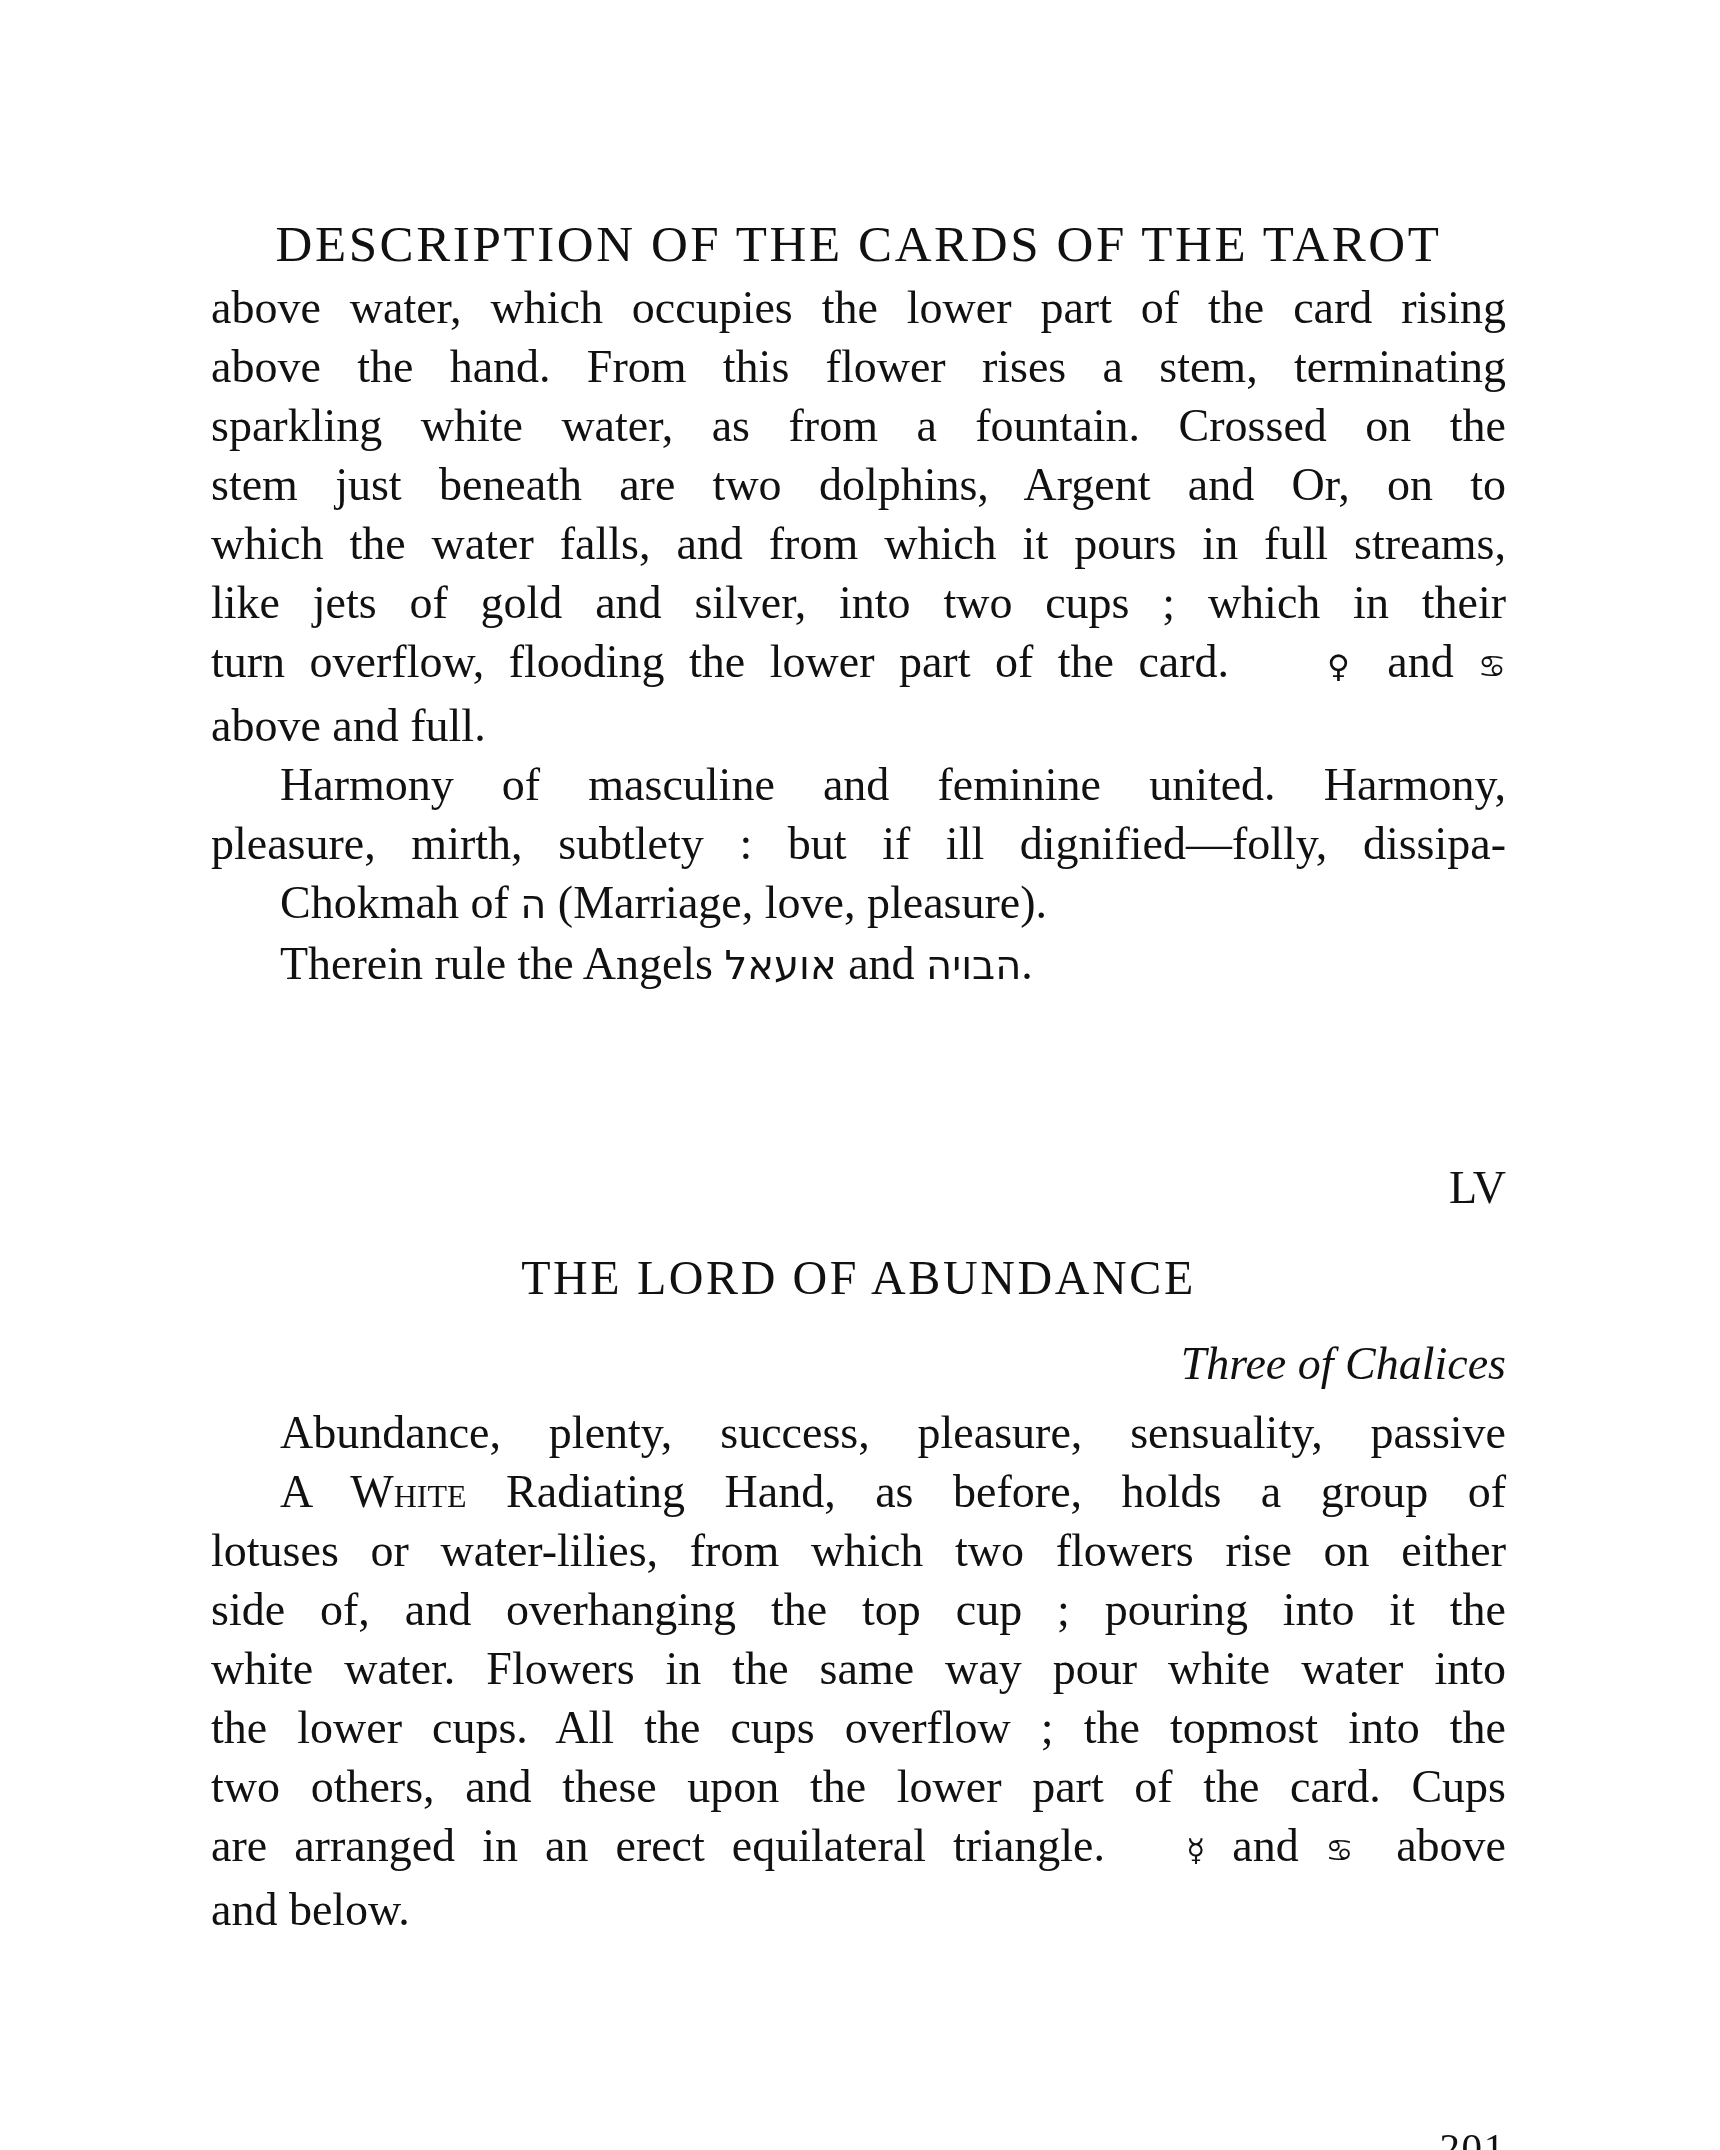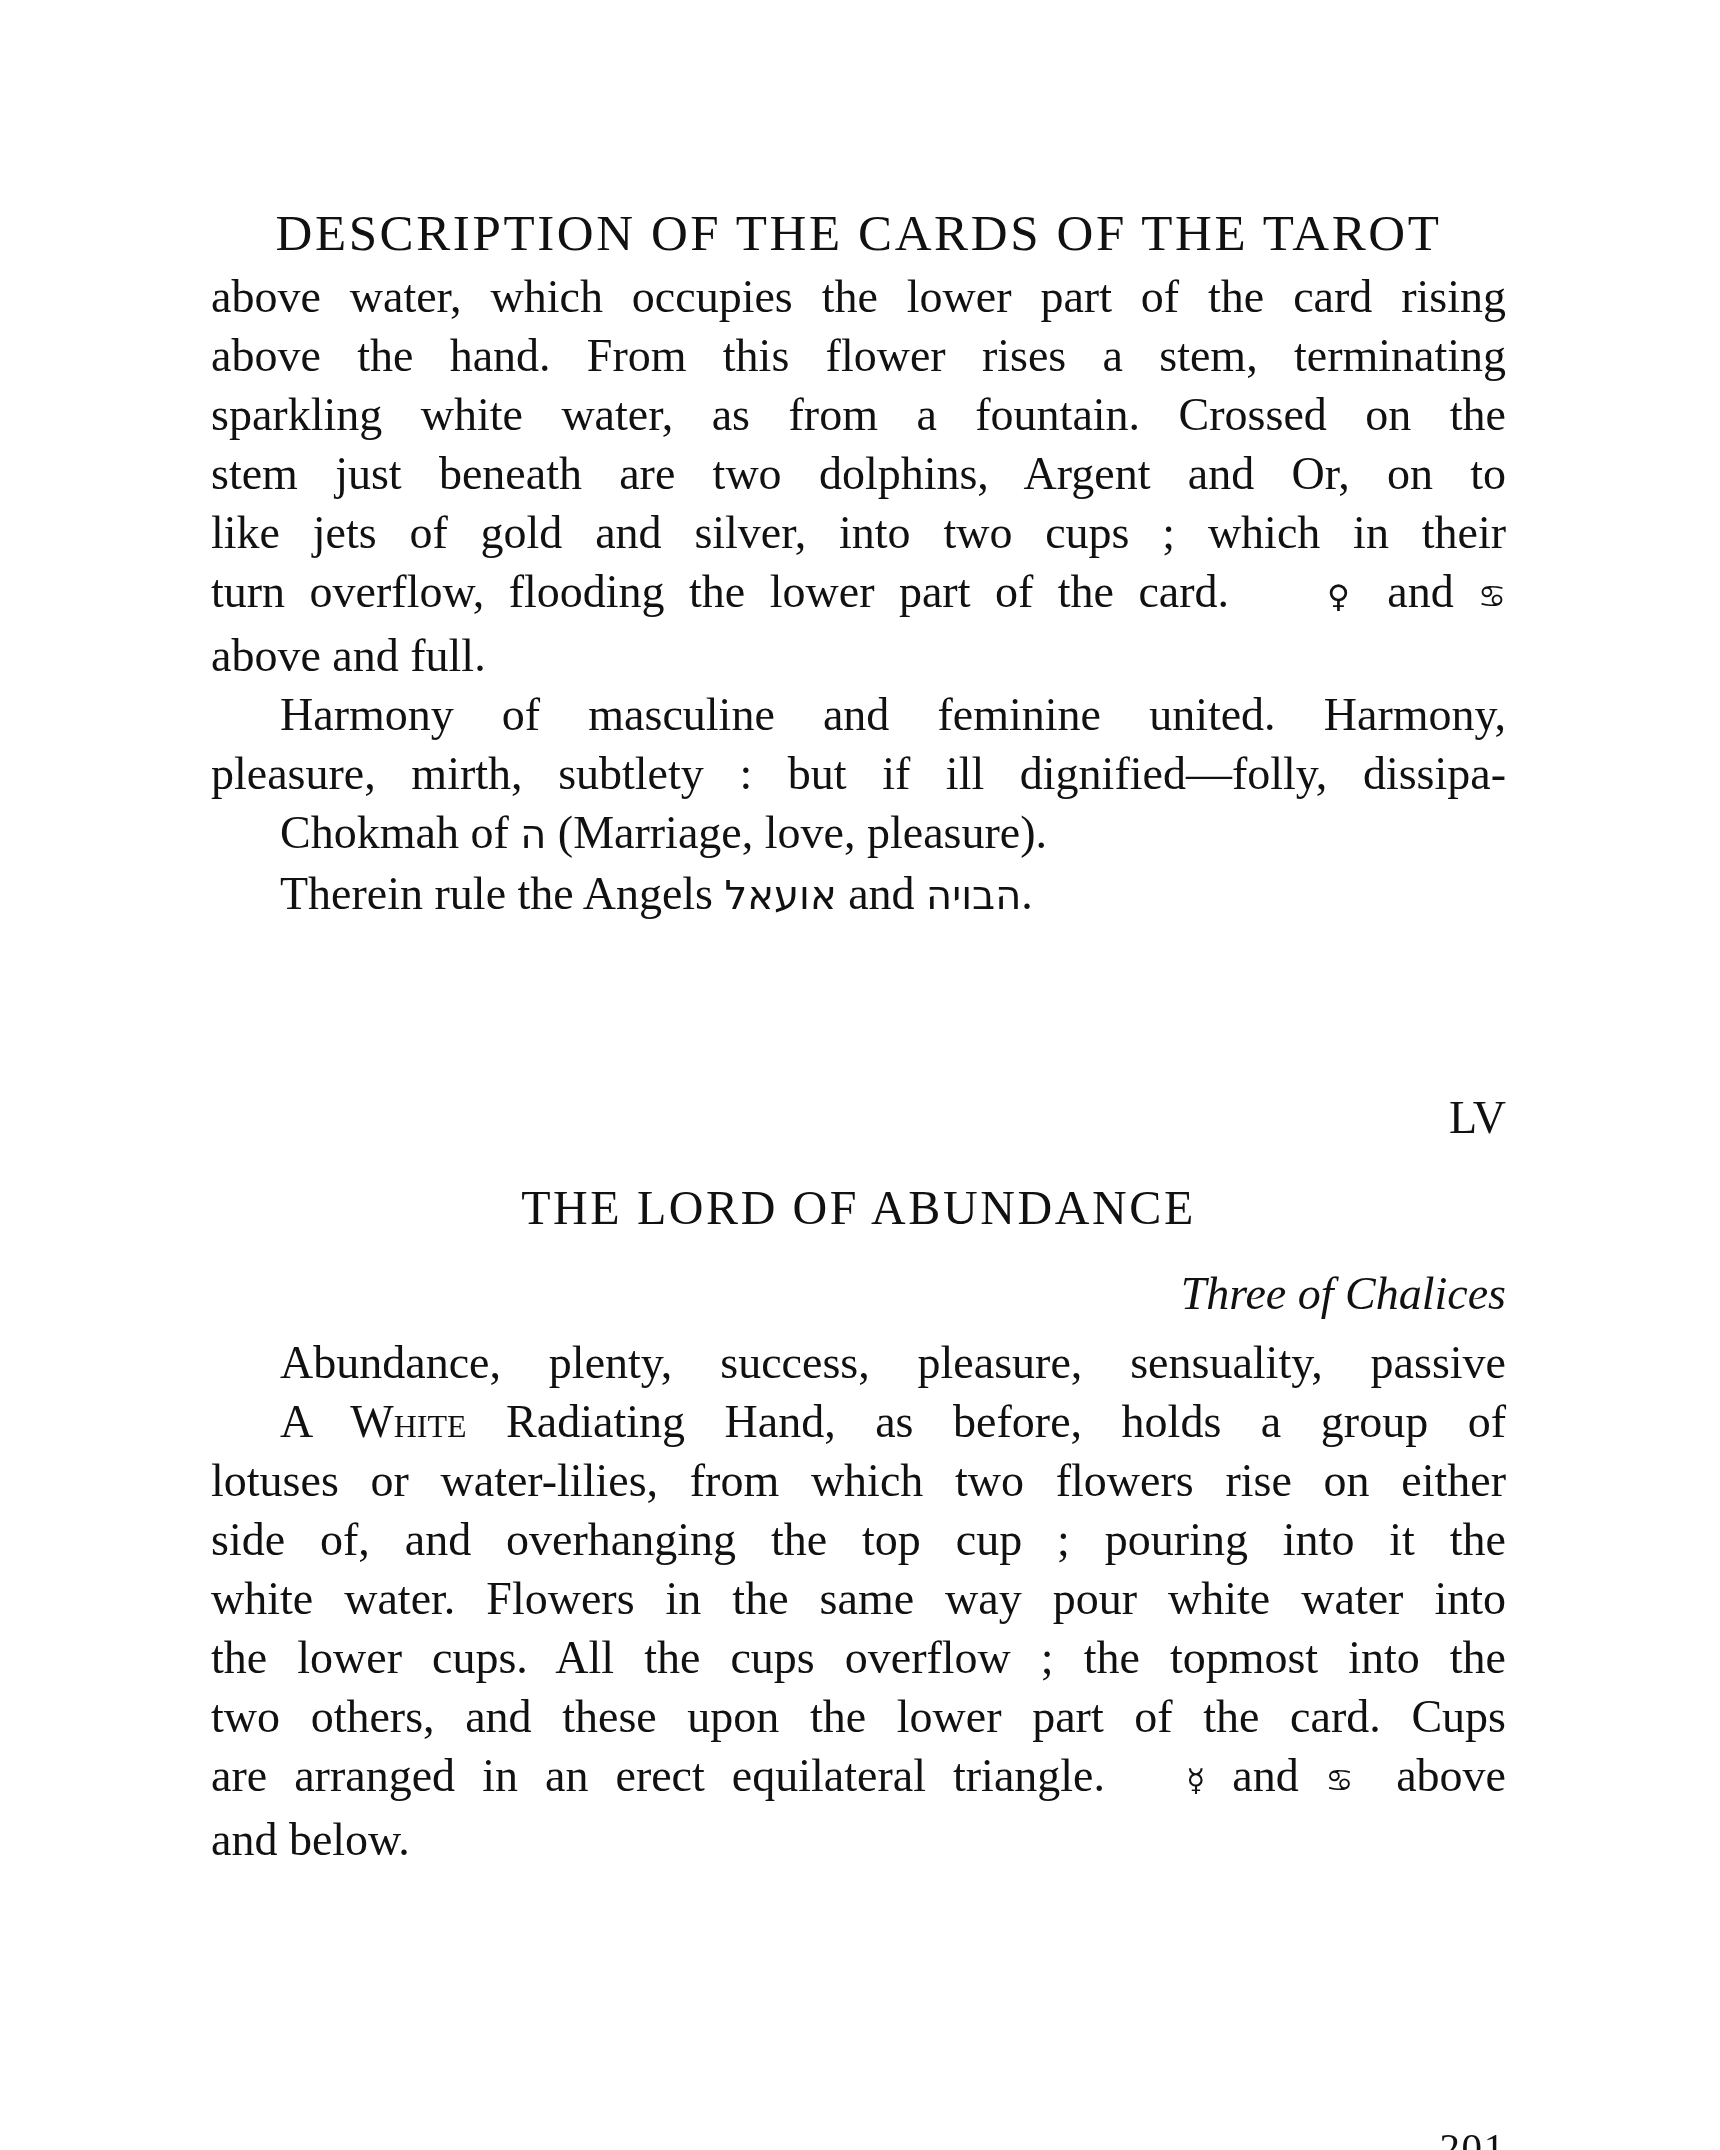--- a/index.html
+++ b/index.html
@@ -11,21 +11,21 @@
     width: 1721px;
     height: 2344px;
     position: relative;
     overflow: hidden;
     color: #111111;
     font-family: "Liberation Serif", "DejaVu Serif", serif;
   }
   .page {
     position: absolute;
     left: 211px;
-    top: 203px;
+    top: 214px;
     width: 1295px;
   }
   .running-head {
     font-size: 51px;
     letter-spacing: 2.6px;
     text-align: center;
     line-height: 60px;
     margin: 0 0 4.3px 0;
     white-space: nowrap;
   }
@@ -83,20 +83,21 @@
 
 <div class="page">
 
   <div class="running-head">DESCRIPTION OF THE CARDS OF THE TAROT</div>
 
   <p class="para">
     <span class="line">above water, which occupies the lower part of the card rising</span>
     <span class="line">above the hand.  From this flower rises a stem, terminating</span>
     <span class="line">sparkling white water, as from a fountain.  Crossed on the</span>
     <span class="line">stem just beneath are two dolphins, Argent and Or, on to</span>
+    <span class="line">which the water falls, and from which it pours in full streams,</span>
     <span class="line">like jets of gold and silver, into two cups ; which in their</span>
     <span class="line"><span>turn overflow, flooding the lower part of the card.</span>&nbsp;&nbsp;&nbsp;&nbsp;<span class="sym">♀</span> <span>and</span> <span class="sym">♋</span></span>
     <span class="line last">above and full.</span>
   </p>
 
   <p class="para">
     <span class="line first-indent">Harmony of masculine and feminine united.  Harmony,</span>
     <span class="line">pleasure, mirth, subtlety : but if ill dignified—folly, dissipa-</span>
   </p>
 

